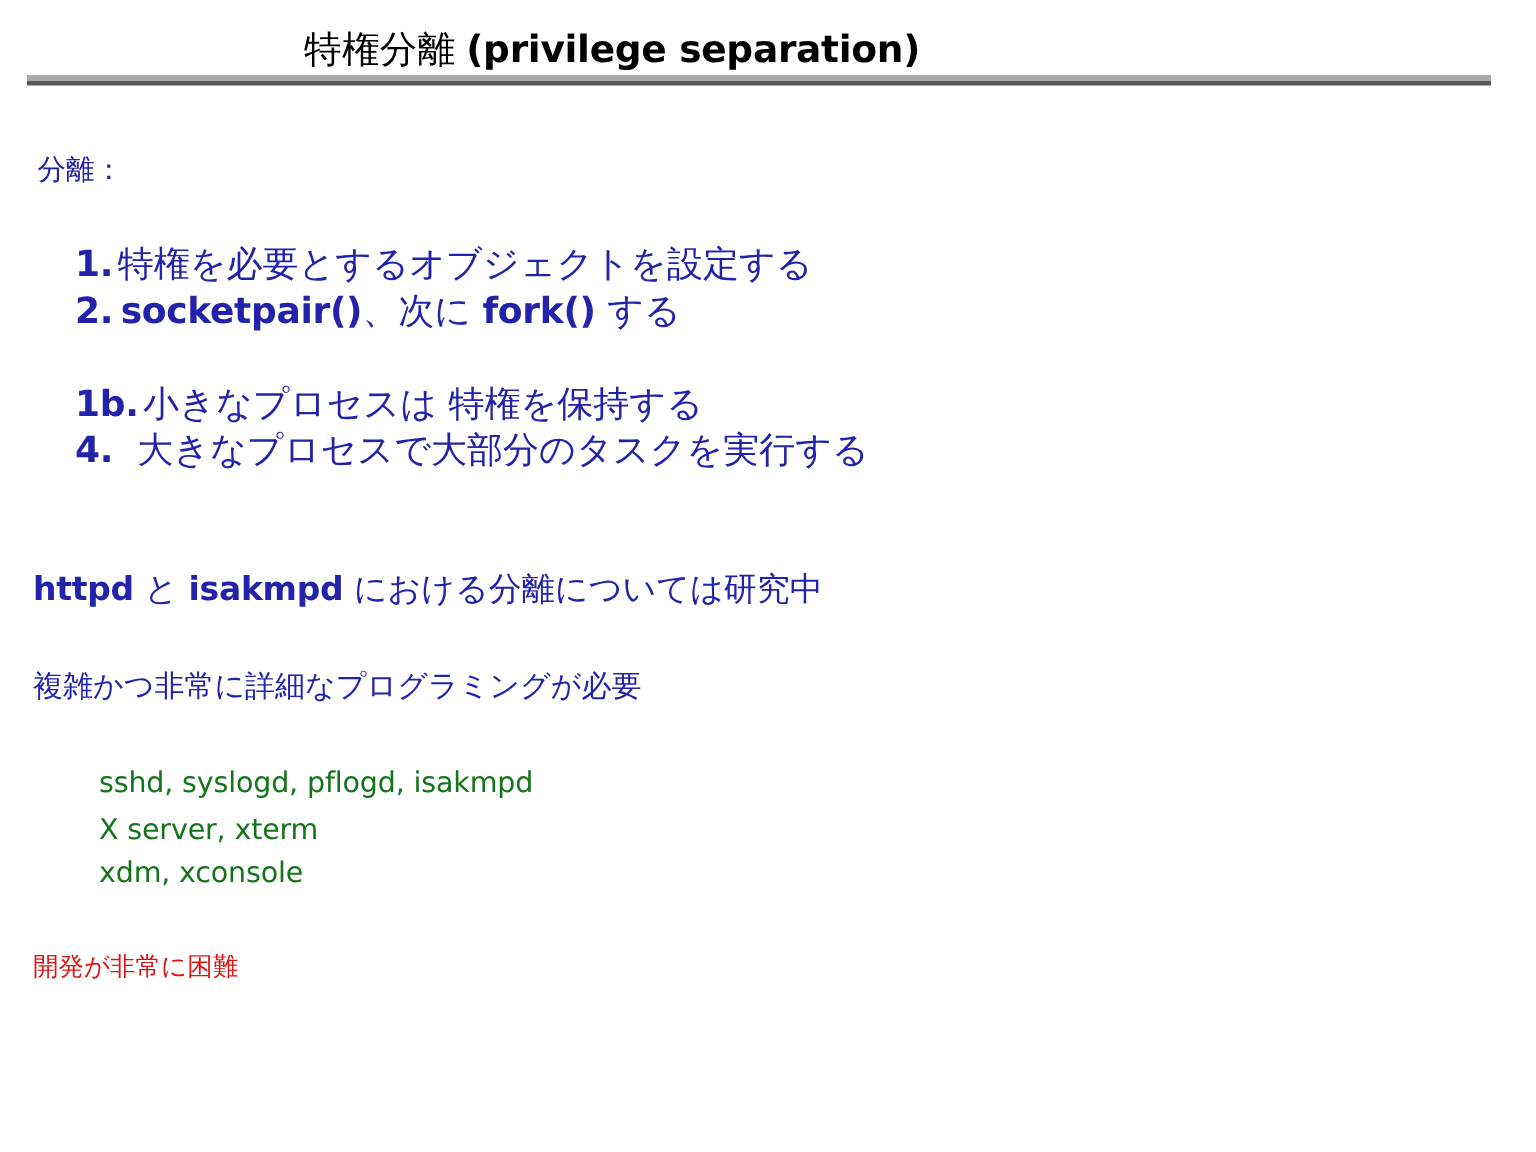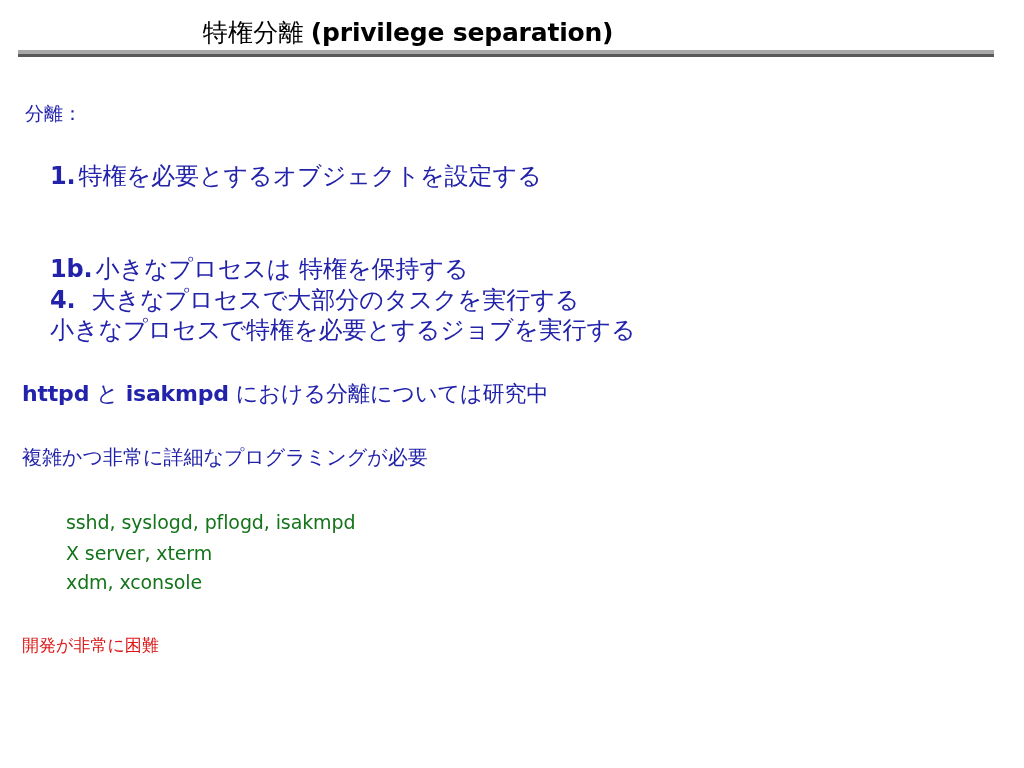--- a/index.html
+++ b/index.html
@@ -122,31 +122,33 @@
 </div>
 
 <div class="body-area">
 
   <div class="line blue jp" id="heading-bunri">分離：</div>
 
   <div class="line blue step" id="step-1">
     <span class="lat">1.</span><span class="jp" style="margin-left:3px;">特権を必要とするオブジェクトを設定する</span>
   </div>
 
+  <div class="line blue step" id="step-2">
+    <span class="lat">2.</span><span class="lat" style="margin-left:5px;">socketpair()</span><span class="jp">、次に </span><span class="lat">fork()</span><span class="jp"> する</span>
+  </div>
 
 
   <div class="line blue step" id="step-3b">
     <span class="lat">1b.</span><span class="jp" style="margin-left:3px;">小きなプロセスは 特権を保持する</span>
   </div>
 
   <div class="line blue step" id="step-4">
     <span class="lat">4.</span><span class="jp" style="margin-left:16px;">大きなプロセスで大部分のタスクを実行する</span>
   </div>
 
-  <div class="line blue step jp" id="step-4-cont">小きなプロセスで特権を必要とするジョブを実行する</div>
 
   <div class="line blue" id="para-httpd">
     <span class="lat">httpd</span><span class="jp"> と </span><span class="lat">isakmpd</span><span class="jp"> における分離については研究中</span>
   </div>
 
   <div class="line blue jp" id="para-complex">複雑かつ非常に詳細なプログラミングが必要</div>
 
   <div class="line green daemon lat" id="daemon-1">sshd, syslogd, pflogd, isakmpd</div>
   <div class="line green daemon lat" id="daemon-2">X server, xterm</div>
   <div class="line green daemon lat" id="daemon-3">xdm, xconsole</div>

